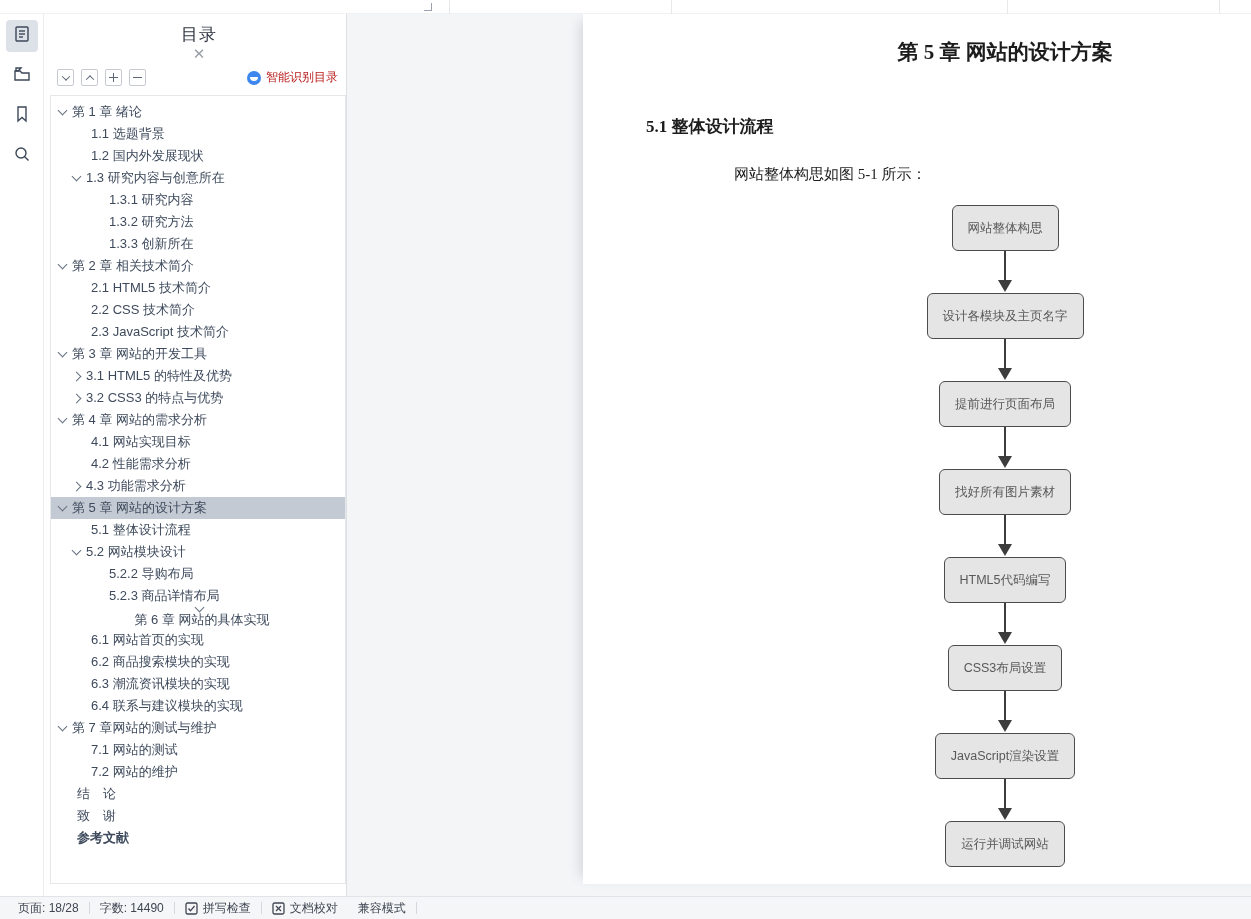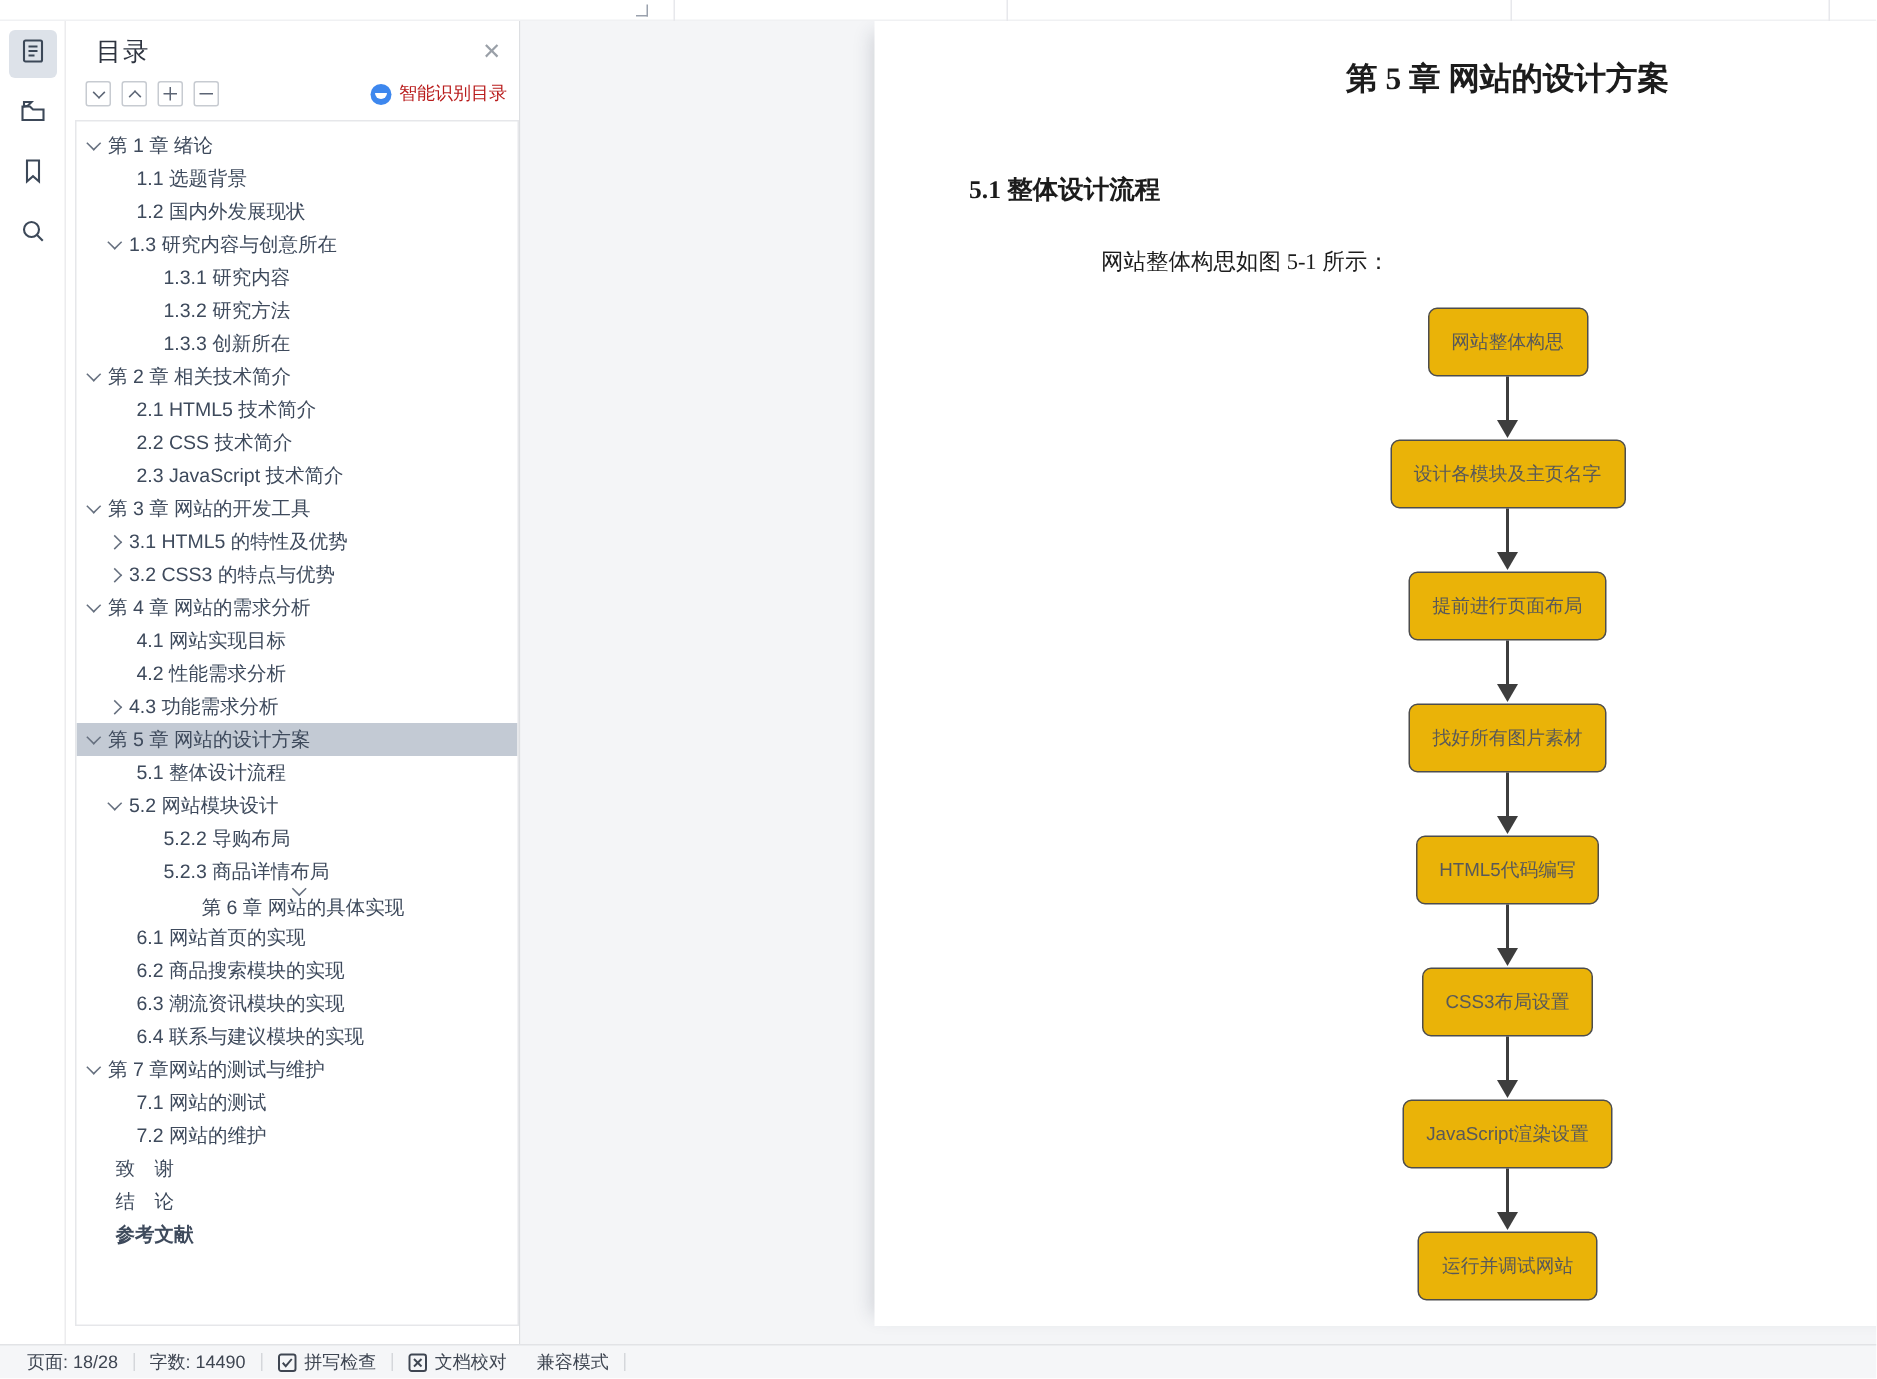--- a/index.html
+++ b/index.html
@@ -19,22 +19,22 @@
   .iconbar { width:44px; background:#fff; border-right:1px solid #ececee;
              display:flex; flex-direction:column; align-items:center; padding-top:6px; }
   .ibtn { width:32px; height:32px; margin-bottom:8px; border-radius:4px;
           display:flex; align-items:center; justify-content:center; cursor:pointer; }
   .ibtn.sel { background:#dde2e9; }
   .ibtn svg { stroke:#3c4858; fill:none; stroke-width:1.4; }
 
   
   .toc-panel { width:303px; background:#fff; border-right:1px solid #dddfe2;
                display:flex; flex-direction:column; }
-  .toc-head { display:flex; align-items:center; justify-content:space-between;
-              padding:9px 12px 0 20px; }
+  .toc-head { display:flex; align-items:center; justify-content:center;
+              padding:9px 12px 0 20px;flex-direction:column; }
   .toc-title { font-size:17px; color:#2e3440; font-weight:500; letter-spacing:1px; }
   .toc-close { font-size:15px; color:#9aa0a8; cursor:pointer; line-height:1; }
   .toc-tools { display:flex; align-items:center; padding:8px 8px 6px 6px; }
   .sqbtn { width:17px; height:17px; border:1px solid #c7cbd1; border-radius:2px; background:#fff;
            margin-left:7px; position:relative; cursor:pointer; display:inline-flex;
            align-items:center; justify-content:center; }
   .chev { display:inline-block; width:6px; height:6px;
           border-right:1.4px solid #5c6575; border-bottom:1.4px solid #5c6575; }
   .chev.down { transform:rotate(45deg) translate(-1px,-1px); }
   .chev.up   { transform:rotate(-135deg) translate(-1px,-1px); }
@@ -62,21 +62,21 @@
   .doc-area { flex:1; background:#f4f5f7; position:relative; overflow:hidden; }
   .page { position:absolute; left:236px; top:0; width:870px; height:870px; background:#fff;
           box-shadow:-9px 0 12px -7px rgba(40,50,70,.18); }
   .page-inner { width:844px; font-family:"Liberation Serif", serif; color:#1c1c1c; }
   .doc-title { margin-top:24px; text-align:center; font-size:21px; font-weight:bold; }
   .doc-h2 { margin-top:49px; padding-left:63px; font-size:17px; font-weight:bold; }
   .doc-p { margin-top:27px; padding-left:151px; font-size:15px; }
 
   
   .flowchart { margin-top:21px; display:flex; flex-direction:column; align-items:center; }
-  .fc-box { height:46px; padding:0 15px; background:#eab308; border:1.6px solid #4d4d4d;
+  .fc-box { height:46px; padding:0 15px; background:#e5e5e5; border:1.6px solid #4d4d4d;
             border-radius:6px; display:flex; align-items:center; justify-content:center;
             font-family:"Liberation Sans", sans-serif; font-size:12.5px; color:#595959;
             white-space:nowrap; }
   .fc-arrow { width:2px; height:30px; background:#3d3d3d; position:relative; margin-bottom:12px; }
   .fc-arrow::after { content:''; position:absolute; left:-6px; bottom:-11px;
                      border:7px solid transparent; border-bottom:none; border-top:12px solid #3d3d3d; }
 
   
   .statusbar { height:23px; background:#f5f6f8; border-top:1px solid #e2e3e6;
                display:flex; align-items:center; padding-left:8px; font-size:12px; color:#3f4652; }
@@ -257,24 +257,24 @@
           <span class="rchev down"></span>
           <span>第 7 章网站的测试与维护</span>
         </div>
         <div class="toc-row" style="padding-left: 40px;">
           <span>7.1 网站的测试</span>
         </div>
         <div class="toc-row" style="padding-left: 40px;">
           <span>7.2 网站的维护</span>
         </div>
         <div class="toc-row" style="padding-left: 26px;">
+          <span>结　论</span>
+        </div>
+        <div class="toc-row" style="padding-left: 26px;">
           <span>致　谢</span>
-        </div>
-        <div class="toc-row" style="padding-left: 26px;">
-          <span>结　论</span>
         </div>
         <div class="toc-row" style="padding-left: 26px; font-weight: bold;">
           <span>参考文献</span>
         </div>
       </div>
   </div>
 
   <div class="doc-area">
     <div class="page">
       <div class="page-inner">

